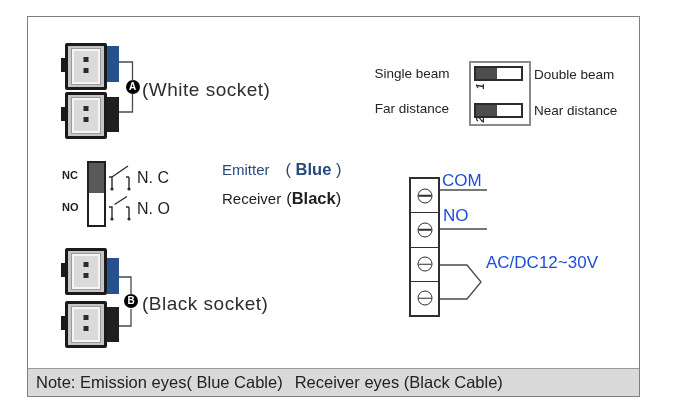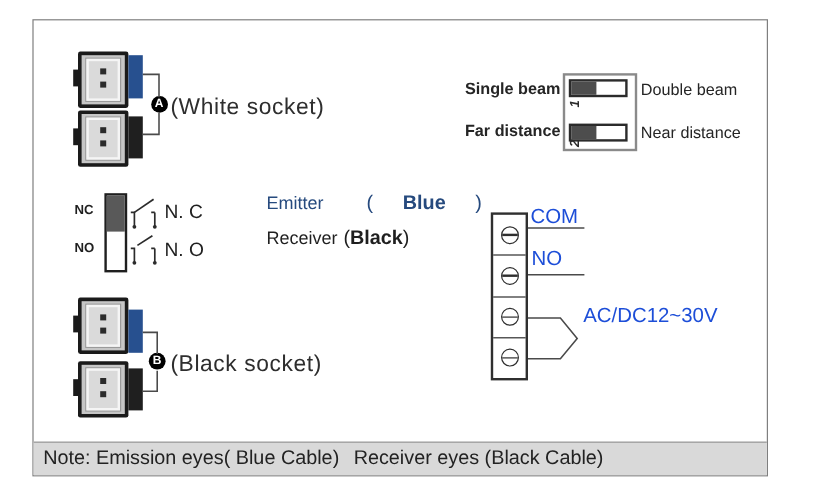--- a/index.html
+++ b/index.html
@@ -24,21 +24,21 @@
 
   
   .dip-box{position:absolute;left:469px;top:61px;width:62px;height:65px;
            border:2px solid #8a8a8a;box-sizing:border-box;background:#fff;}
   .dip-switch{position:absolute;width:49px;height:15px;border:2px solid #2b2b2b;
               box-sizing:border-box;background:#fff;}
   .dip-switch .knob{position:absolute;left:0;top:0;bottom:0;width:21px;background:#4d4d4d;}
   .dip-num{position:absolute;width:14px;height:13px;font-size:11px;font-weight:bold;font-style:italic;
            text-align:center;line-height:13px;transform:rotate(-90deg);color:#2b2b2b;}
   .dip-text{position:absolute;font-size:13.5px;color:#252525;white-space:nowrap;}
-  .ra{text-align:right;width:110px;font-weight:bold;}
+  .ra{text-align:center;width:110px;}
 
   
   .ncno-rect{position:absolute;left:87px;top:161px;width:19px;height:66px;
              border:2px solid #1f1f1f;box-sizing:border-box;background:#fff;}
   .ncno-rect .top{position:absolute;left:0;top:0;width:100%;height:30px;background:#595959;}
   .small-label{position:absolute;font-size:11px;font-weight:bold;color:#1f1f1f;}
   .contact-label{position:absolute;font-size:16px;color:#1f1f1f;white-space:pre;}
 
   
   .legend-row{position:absolute;display:flex;align-items:baseline;white-space:pre;}
@@ -111,21 +111,21 @@
   <div class="dip-num" style="left:473px;top:113px;">2</div>
 
   <div class="small-label" style="left:62px;top:169px;">NC</div>
   <div class="small-label" style="left:62px;top:201px;">NO</div>
   <div class="ncno-rect">
     <div class="top"></div>
   </div>
   <div class="contact-label" style="left:137px;top:169px;">N. C</div>
   <div class="contact-label" style="left:137px;top:200px;">N. O</div>
 
-  <div class="legend-row" style="left:222px;top:160px;gap:20px;">
+  <div class="legend-row" style="left:222px;top:160px;">
     <span class="lg-emitter">Emitter</span>
     <span class="lg-paren-blue">( </span>
     <span class="lg-paren-blue lg-bold" style="margin-left:0;">Blue</span>
     <span class="lg-paren-blue" style="margin-left:0;"> )</span>
   </div>
   <div class="legend-row" style="left:222px;top:189px;">
     <span class="lg-receiver">Receiver</span>
     <span class="lg-paren-dark">(</span>
     <span class="lg-paren-dark lg-bold" style="margin-left:0;">Black</span>
     <span class="lg-paren-dark" style="margin-left:0;">)</span>

